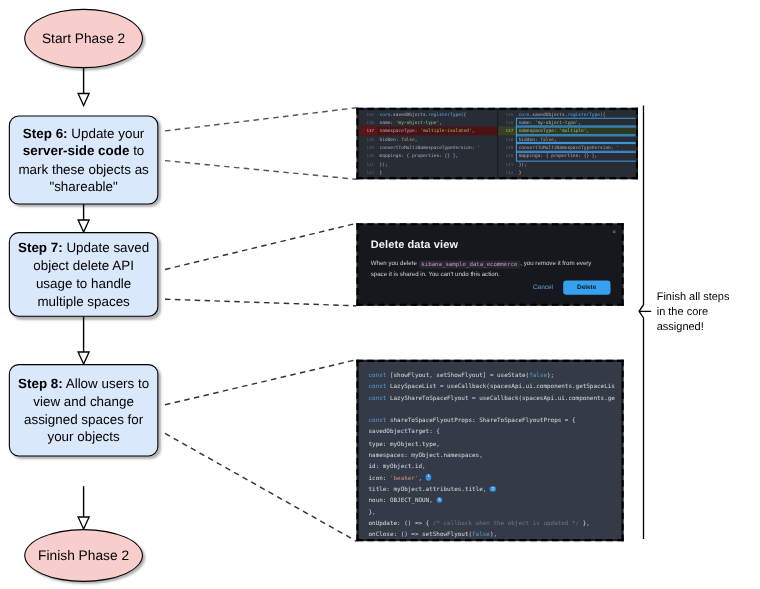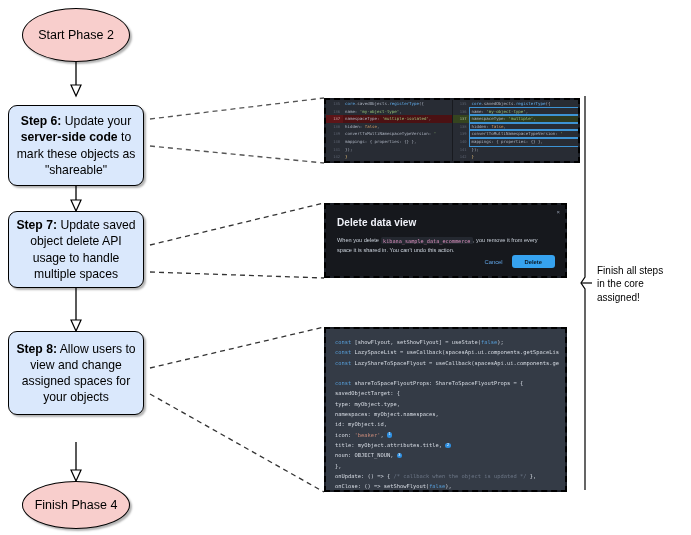--- a/index.html
+++ b/index.html
@@ -110,21 +110,21 @@
     </div>
   </div>
 
   <div class="node process" style="left:8px;top:331px;width:136px;height:84px;">
     <div>
       <b>Step 8:</b><span> Allow users to view and change assigned spaces for your objects</span>
     </div>
   </div>
 
   <div class="node terminator" style="left:22px;top:481px;width:108px;height:48px;">
-    <span>Finish Phase 4</span>
+    <span>Finish Phase 2</span>
   </div>
 
   <div class="callout" style="left:324px;top:98px;width:256px;height:65px;">
     <div class="diff">
       <div class="diff-pane" id="diff-left">
           <div class="dl">
             <span class="ln">135</span>
             <span class="code"><span class="f">core</span><span class="pl">.savedObjects.</span><span class="f">registerType</span><span class="pl">({</span></span>
           </div>
           <div class="dl">

